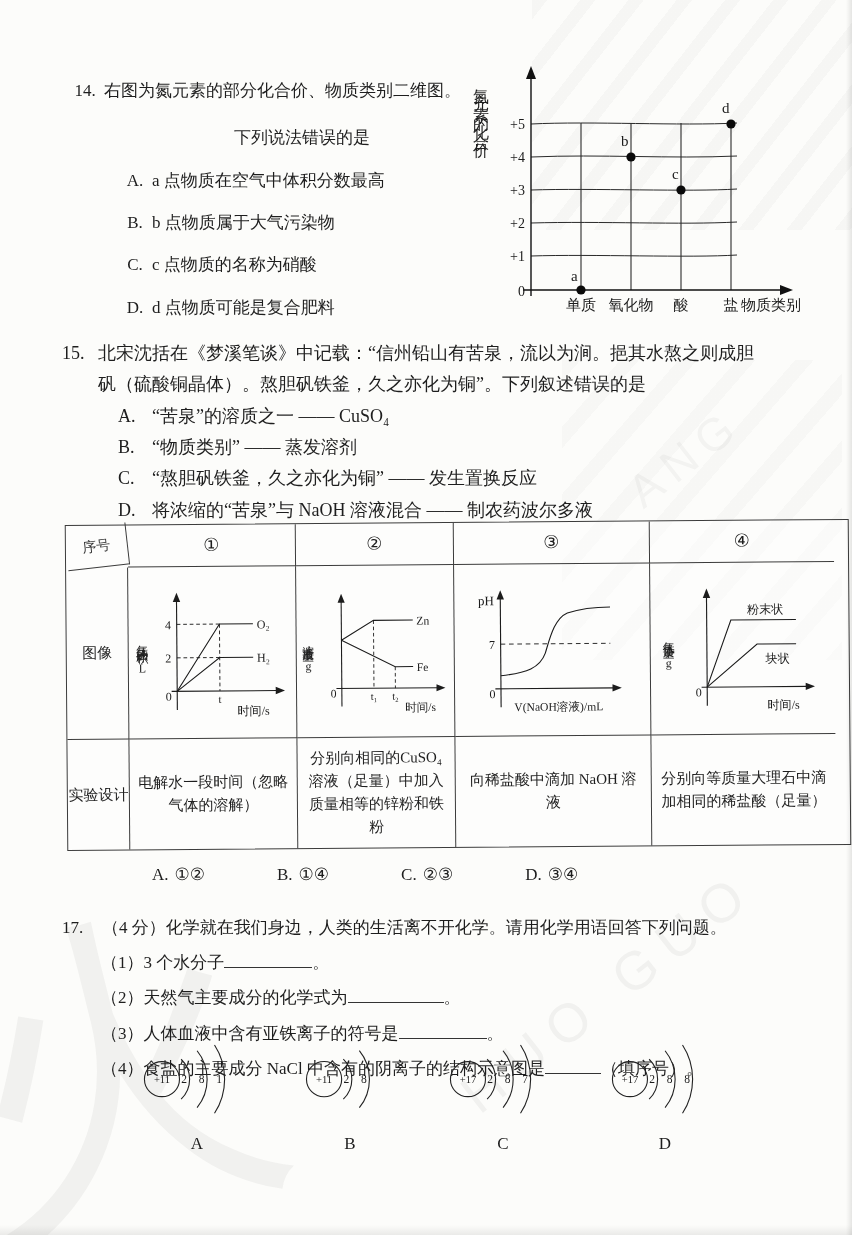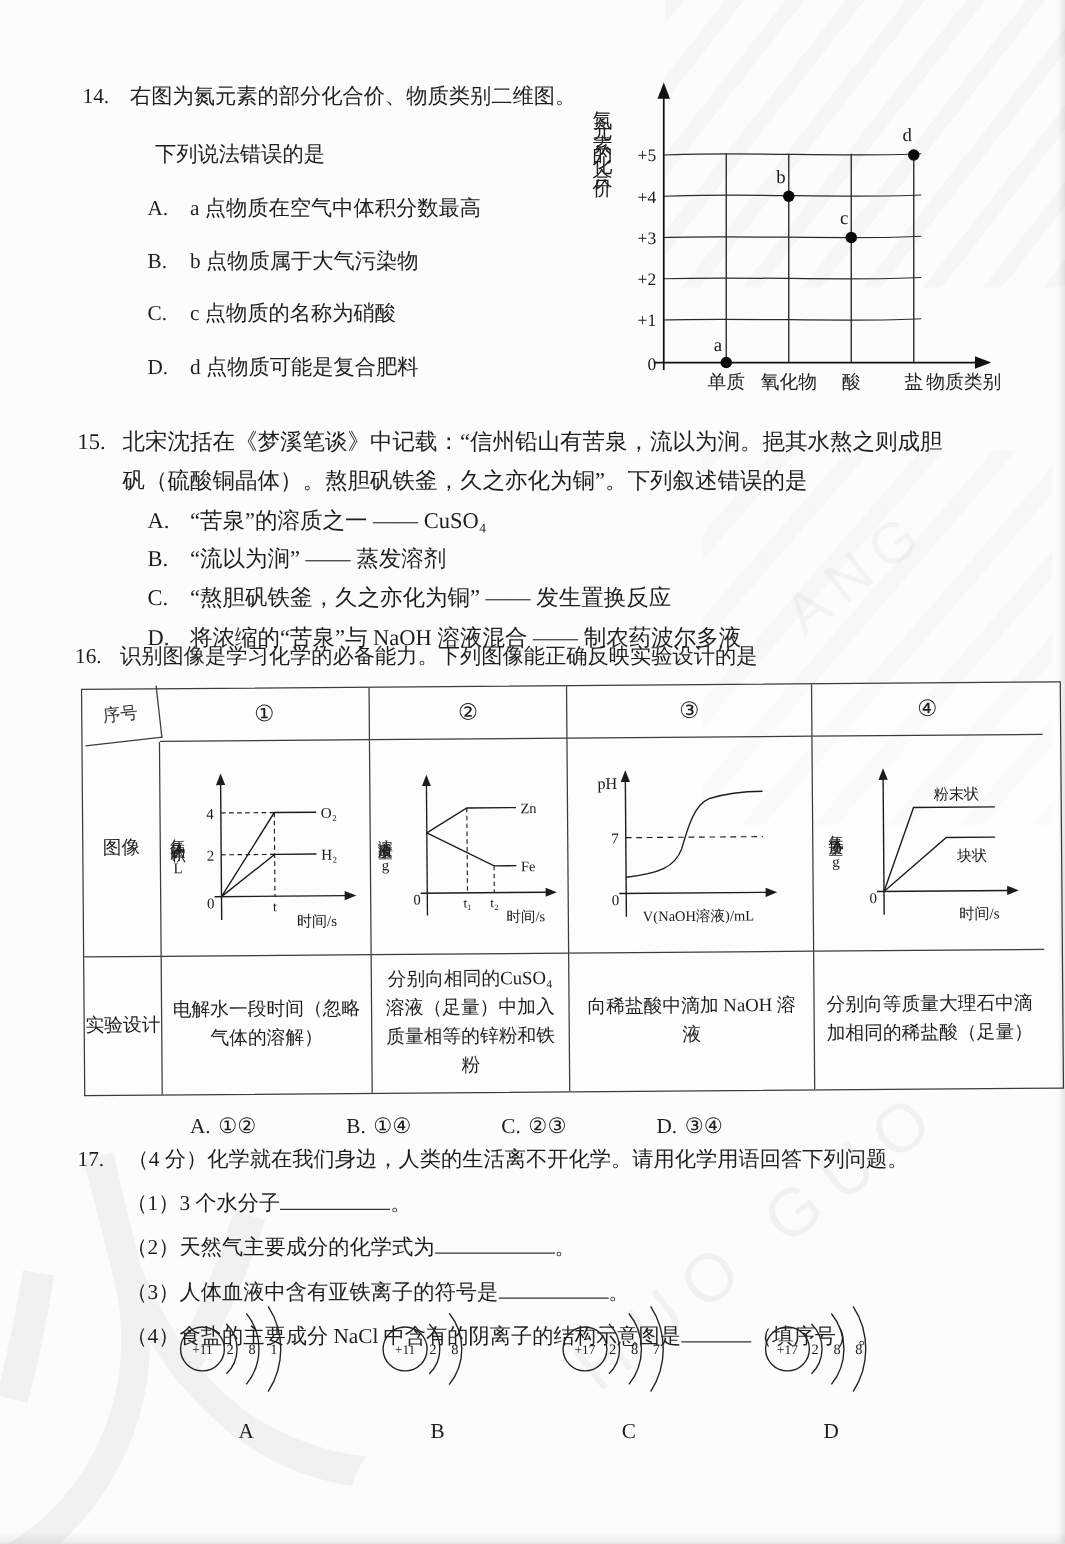--- a/index.html
+++ b/index.html
@@ -22,21 +22,21 @@
   .wm-fire{left:-40px;top:860px;font-size:320px;color:rgba(50,50,50,0.055);transform:rotate(-14deg);}
   .wm-letters{left:430px;top:960px;font-size:54px;letter-spacing:14px;color:rgba(40,40,40,0.05);
     transform:rotate(-38deg);font-family:"Liberation Sans",sans-serif;}
   .wm-letters2{left:620px;top:430px;font-size:46px;letter-spacing:10px;color:rgba(40,40,40,0.045);
     transform:rotate(-38deg);font-family:"Liberation Sans",sans-serif;}
 
   
   .q{position:absolute;font-size:17px;line-height:1.55;}
   .qrow{display:flex;}
   .qnum{flex:0 0 38px;}
-  .q14{left:66px;top:64px;width:414px;}
+  .q14{left:66px;top:78px;width:414px;text-align:center;}
   .q14 .stem2{margin-left:58px;margin-top:21px;}
   .q14 .opt{margin-left:52px;margin-top:16px;display:flex;}
   .q14 .opt .olabel{flex:0 0 34px;}
 
   .q15{left:62px;top:338px;width:748px;font-size:18px;line-height:1.74;}
   .q15 .qnum{flex:0 0 36px;}
   .q15 .opt{margin-left:20px;display:flex;}
   .q15 .opt .olabel{flex:0 0 34px;}
 
   
@@ -179,39 +179,35 @@
       <span class="qnum">15.</span>
       <div>
         <div>北宋沈括在《梦溪笔谈》中记载：“信州铅山有苦泉，流以为涧。挹其水熬之则成胆</div>
         <div>矾（硫酸铜晶体）。熬胆矾铁釜，久之亦化为铜”。下列叙述错误的是</div>
         <div class="opt">
           <span class="olabel">A.</span>
           <span>“苦泉”的溶质之一 —— CuSO₄</span>
         </div>
         <div class="opt">
           <span class="olabel">B.</span>
-          <span>“流以为涧” —— 蒸发溶剂</span>
+          <span>“物质类别” —— 蒸发溶剂</span>
         </div>
         <div class="opt">
           <span class="olabel">C.</span>
           <span>“熬胆矾铁釜，久之亦化为铜” —— 发生置换反应</span>
         </div>
         <div class="opt">
           <span class="olabel">D.</span>
           <span>将浓缩的“苦泉”与 NaOH 溶液混合 —— 制农药波尔多液</span>
         </div>
       </div>
     </div>
   </div>
 
   <div class="q q16">
-    <div class="qrow">
-      <span class="qnum">16.</span>
-      <span>识别图像是学习化学的必备能力。下列图像能正确反映实验设计的是</span>
-    </div>
 
     <div class="qtable">
 
       <div class="cell corner">序号</div>
       <div class="cell colhead">①</div>
       <div class="cell colhead">②</div>
       <div class="cell colhead">③</div>
       <div class="cell colhead">④</div>
 
       <div class="cell rowlabel">图像</div>

